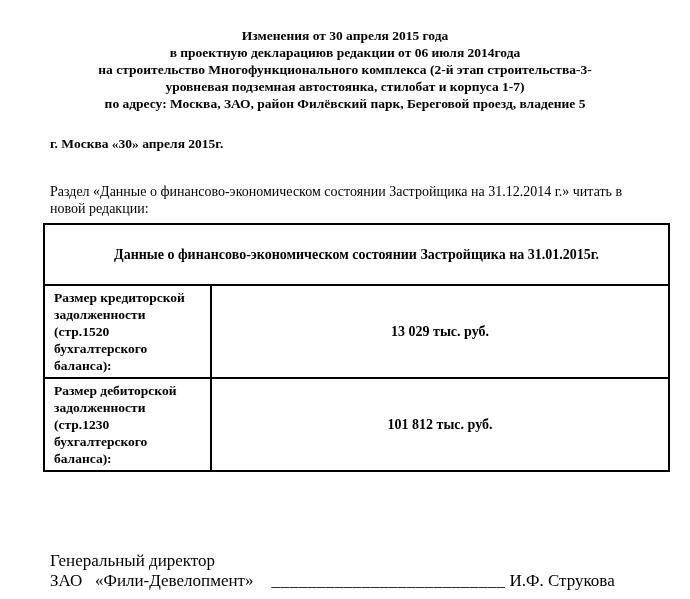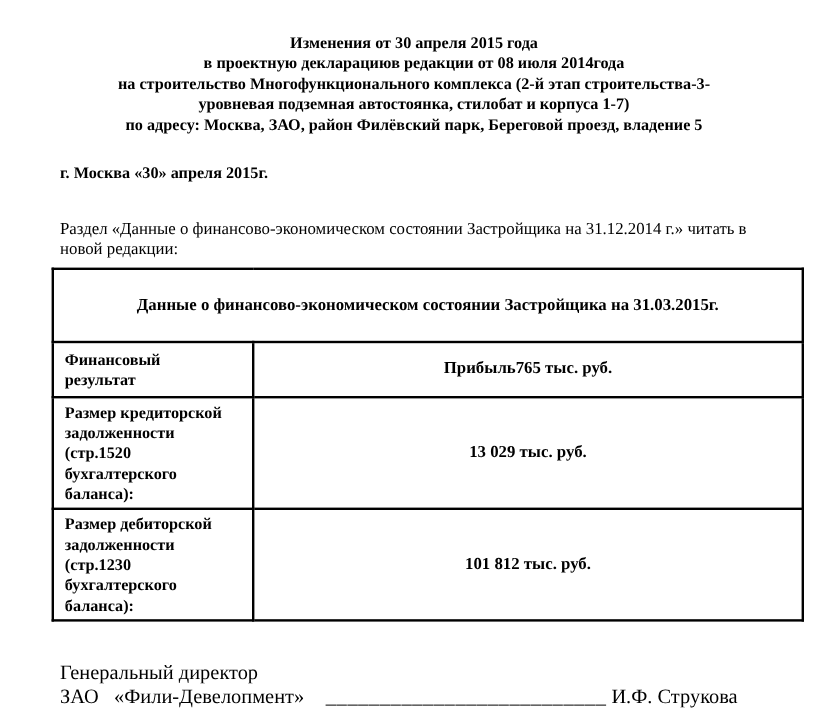--- a/index.html
+++ b/index.html
@@ -78,44 +78,39 @@
   .sig-underline { margin-left: 18px; letter-spacing: 0.5px; }
   .sig-name { margin-left: 4px; }
 </style>
 </head>
 <body>
 
 <div class="page">
 
   <div class="title-block">
     <div>Изменения от 30 апреля 2015 года</div>
-    <div>в проектную декларациюв редакции от 08 июля 2014года</div>
+    <div>в проектную декларациюв редакции от 06 июля 2014года</div>
     <div>на строительство Многофункционального комплекса (2-й этап строительства-3-</div>
     <div>уровневая подземная автостоянка, стилобат и корпуса 1-7)</div>
     <div>по адресу: Москва, ЗАО, район Филёвский парк, Береговой проезд, владение 5</div>
   </div>
 
   <div class="dateline">г. Москва «30» апреля 2015г.</div>
 
   <div class="intro">Раздел «Данные о финансово-экономическом состоянии Застройщика на 31.12.2014 г.» читать в
 новой редакции:</div>
 
   <table class="fin-table">
     <colgroup>
       <col class="col-label">
       <col>
     </colgroup>
     <tbody>
         <tr>
-      <th class="table-header" colspan="2">Данные о финансово-экономическом состоянии Застройщика на 31.03.2015г.</th>
-    </tr>
-    <tr class="row-1">
-      <td class="cell-label">Финансовый
-результат</td>
-      <td class="cell-value">Прибыль765 тыс. руб.</td>
+      <th class="table-header" colspan="2">Данные о финансово-экономическом состоянии Застройщика на 31.01.2015г.</th>
     </tr>
     <tr class="row-2">
       <td class="cell-label">Размер кредиторской
 задолженности
 (стр.1520
 бухгалтерского
 баланса):</td>
       <td class="cell-value">13 029 тыс. руб.</td>
     </tr>
     <tr class="row-3">

